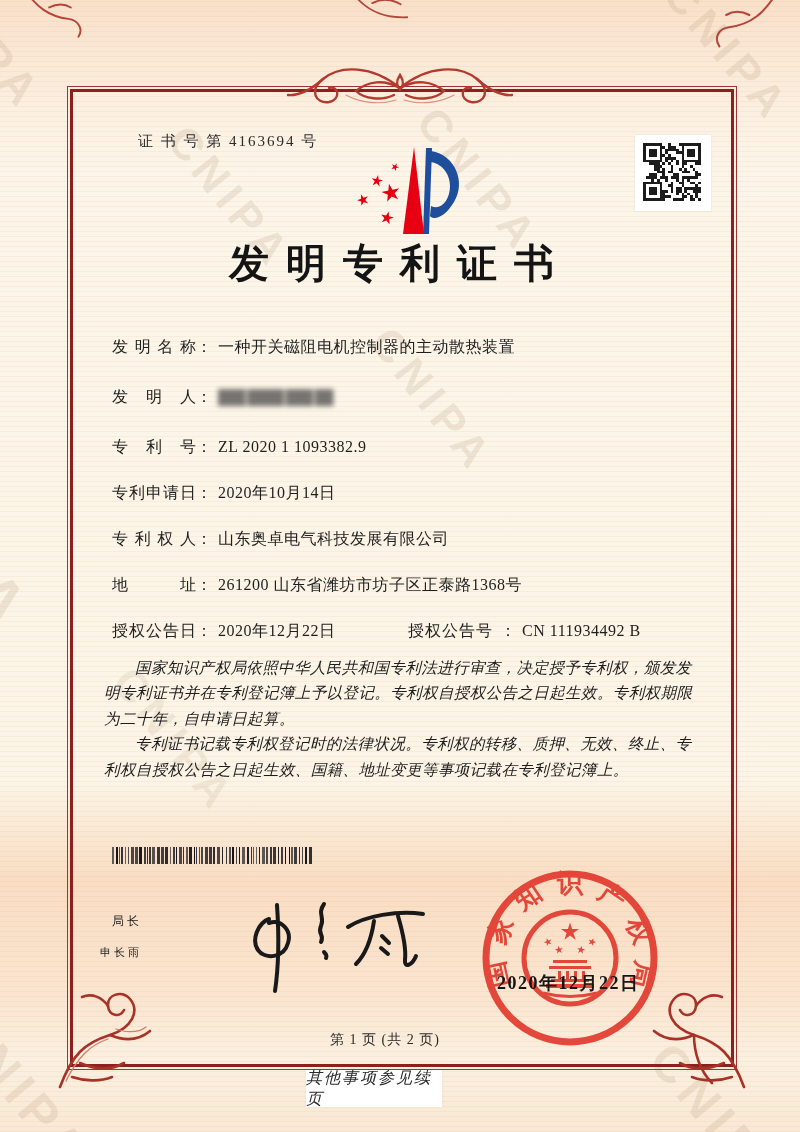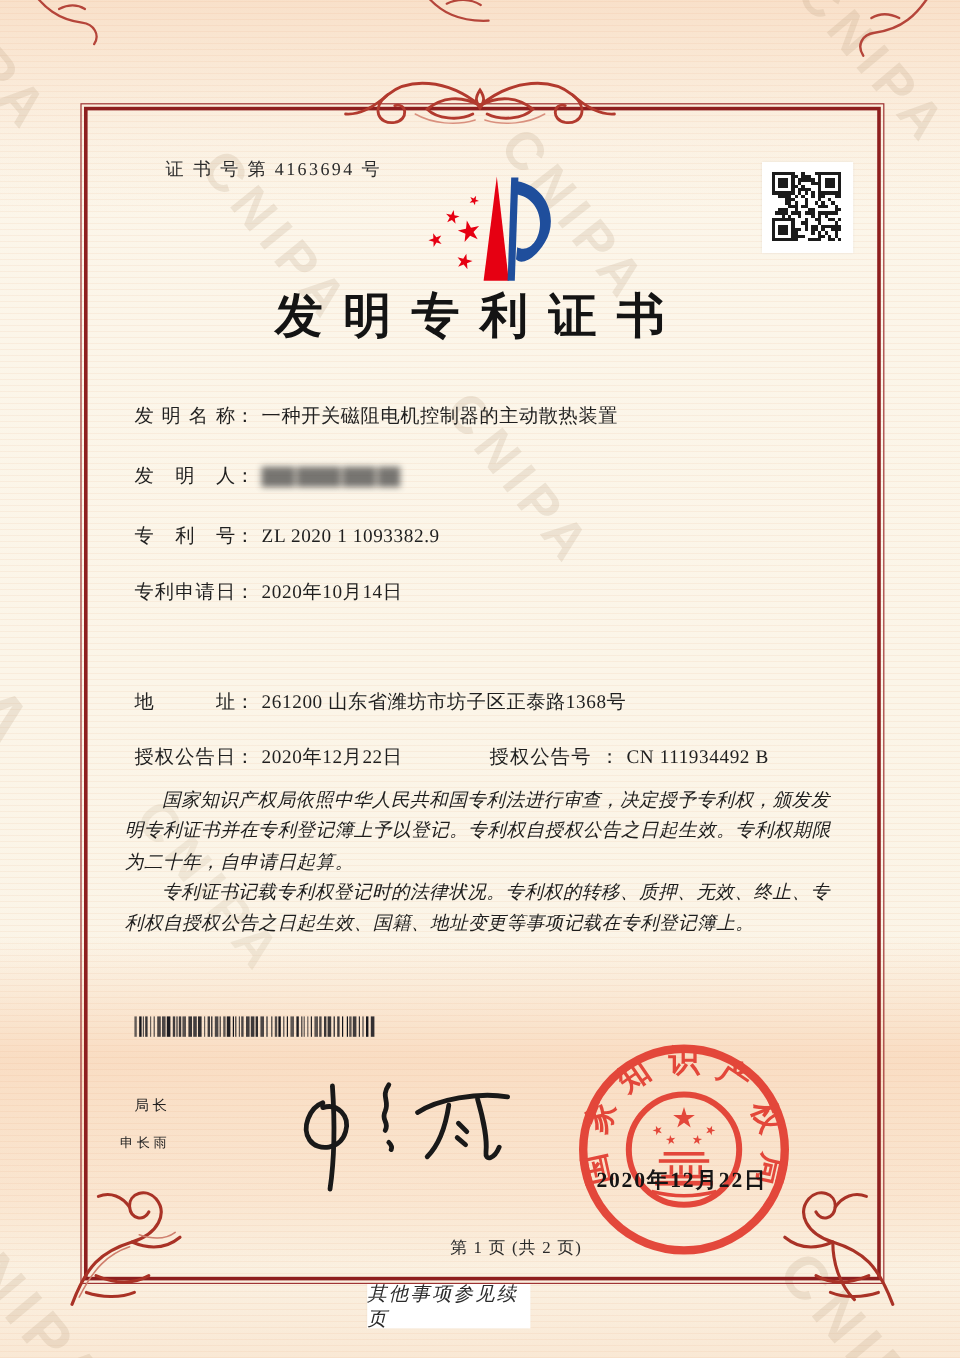--- a/index.html
+++ b/index.html
@@ -33,21 +33,21 @@
   .body-text{left:104px;top:655px;width:602px;font-size:15.5px;line-height:1.64;color:#1d1d1d;
              font-style:italic;z-index:3;}
   .body-text p{margin:0;text-indent:2em;letter-spacing:0.4px;}
   .barcode{left:112px;top:847px;width:206px;height:17px;display:flex;align-items:stretch;}
   .barcode div{height:17px;}
   .sig-role{left:112px;top:913px;font-family:"Liberation Sans",sans-serif;font-size:12px;color:#222;letter-spacing:3px;}
   .sig-name{left:100px;top:945px;font-family:"Liberation Sans",sans-serif;font-size:11px;color:#222;letter-spacing:3px;}
   .sig-svg{left:236px;top:886px;}
   .seal{left:477px;top:864px;z-index:4;}
   .seal-date{left:497px;top:971px;font-size:18px;color:#151515;letter-spacing:1.5px;z-index:5;font-weight:600;}
-  .footer-page{left:285px;top:1031px;width:200px;text-align:right;font-size:14px;color:#2a2a2a;letter-spacing:1px;}
+  .footer-page{left:285px;top:1031px;width:200px;text-align:center;font-size:14px;color:#2a2a2a;letter-spacing:1px;}
   .cont-note{left:306px;top:1070px;width:136px;height:37px;background:#ffffff;z-index:3;
              display:flex;align-items:center;justify-content:center;font-size:16px;font-style:italic;
              color:#2b2b2b;letter-spacing:2px;box-shadow:0 0 3px rgba(0,0,0,.05);}
   .orn{position:absolute;z-index:2;}
 </style>
 </head>
 <body>
 
 <div class="page">
 
@@ -389,20 +389,23 @@
   </div>
   <div class="field-row" style="top:387px">
     <span class="flabel">发明人</span><span class="colon">：</span><span class="fvalue blurred">███ ████ ███ ██</span>
   </div>
   <div class="field-row" style="top:437px">
     <span class="flabel">专利号</span><span class="colon">：</span><span class="fvalue">ZL 2020 1 1093382.9</span>
   </div>
   <div class="field-row" style="top:483px">
     <span class="flabel5">专利申请日</span><span class="colon">：</span><span class="fvalue">2020年10月14日</span>
   </div>
+  <div class="field-row" style="top:529px">
+    <span class="flabel">专利权人</span><span class="colon">：</span><span class="fvalue">山东奥卓电气科技发展有限公司</span>
+  </div>
   <div class="field-row" style="top:575px">
     <span class="flabel">地址</span><span class="colon">：</span><span class="fvalue">261200 山东省潍坊市坊子区正泰路1368号</span>
   </div>
   <div class="field-row" style="top:621px">
     <span class="flabel5">授权公告日</span><span class="colon">：</span><span class="fvalue">2020年12月22日</span>
     <span class="pair2">
       <span class="flabel5" style="width:92px">授权公告号</span><span class="colon">：</span><span class="fvalue">CN 111934492 B</span>
     </span>
   </div>
 

